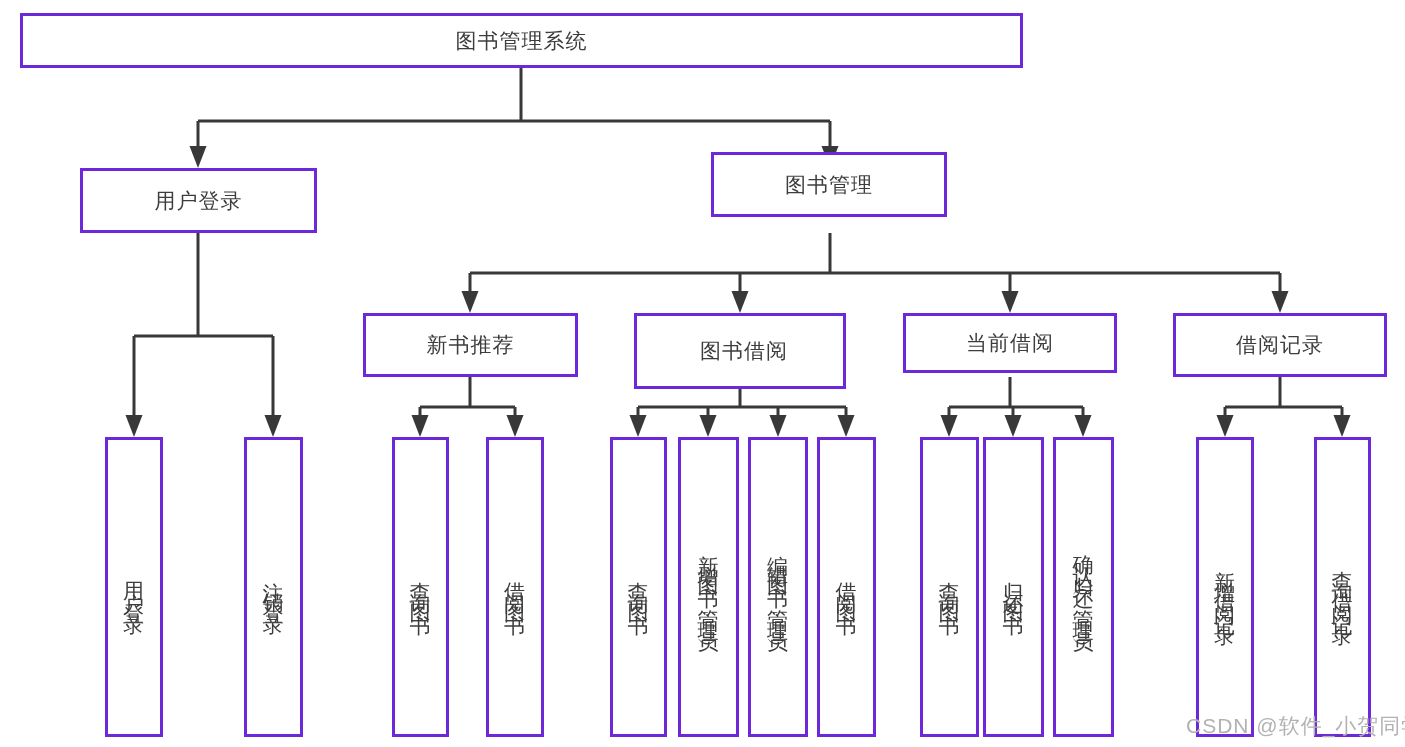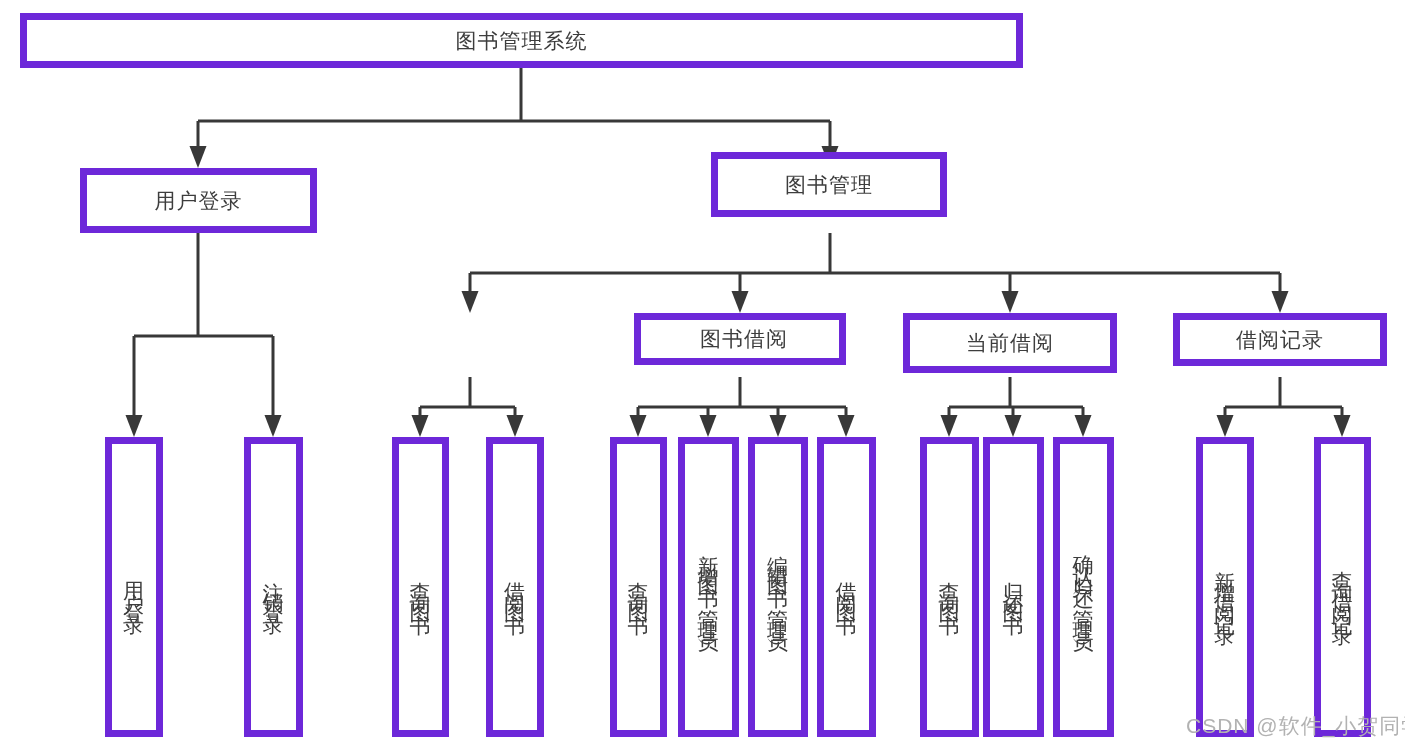--- a/index.html
+++ b/index.html
@@ -19,21 +19,21 @@
     position: absolute;
     left: 0;
     top: 0;
     width: 1405px;
     height: 747px;
     z-index: 1;
   }
   .node {
     position: absolute;
     box-sizing: border-box;
-    border: 7px solid #6d28d9;
+    border: 3px solid #6d28d9;
     background: #ffffff;
     color: #3d3d3d;
     display: flex;
     align-items: center;
     justify-content: center;
     font-size: 21px;
     letter-spacing: 1px;
     z-index: 2;
     text-align: center;
   }
@@ -98,23 +98,24 @@
       <polygon points="1216.5,415 1233.5,415 1225,437"></polygon>
       <polygon points="1333.5,415 1350.5,415 1342,437"></polygon>
     </g>
   </svg>
 
   <div class="node" style="left:20px; top:13px; width:1003px; height:55px;">图书管理系统</div>
 
   <div class="node" style="left:80px; top:168px; width:237px; height:65px;">用户登录</div>
   <div class="node" style="left:711px; top:152px; width:236px; height:65px;">图书管理</div>
 
-  <div class="node" style="left:634px; top:313px; width:212px; height:52px;padding-left:8px;">图书借阅</div>
+  <div class="node" style="left:363px; top:313px; width:215px; height:64px;">新书推荐</div>
+  <div class="node" style="left:634px; top:313px; width:212px; height:76px;padding-left:8px;">图书借阅</div>
   <div class="node" style="left:903px; top:313px; width:214px; height:60px;">当前借阅</div>
-  <div class="node" style="left:1173px; top:313px; width:214px; height:53px;">借阅记录</div>
+  <div class="node" style="left:1173px; top:313px; width:214px; height:64px;">借阅记录</div>
 
   <div class="node vert" style="left:105px; top:437px; width:58px; height:300px;">用户登录</div>
   <div class="node vert" style="left:244px; top:437px; width:59px; height:300px;">注销登录</div>
 
   <div class="node vert" style="left:392px; top:437px; width:57px; height:300px;">查询图书</div>
   <div class="node vert" style="left:486px; top:437px; width:58px; height:300px;">借阅图书</div>
 
   <div class="node vert" style="left:610px; top:437px; width:57px; height:300px;">查询图书</div>
   <div class="node vert" style="left:678px; top:437px; width:61px; height:300px;">新增图书（管理员）</div>
   <div class="node vert" style="left:748px; top:437px; width:60px; height:300px;">编辑图书（管理员）</div>

